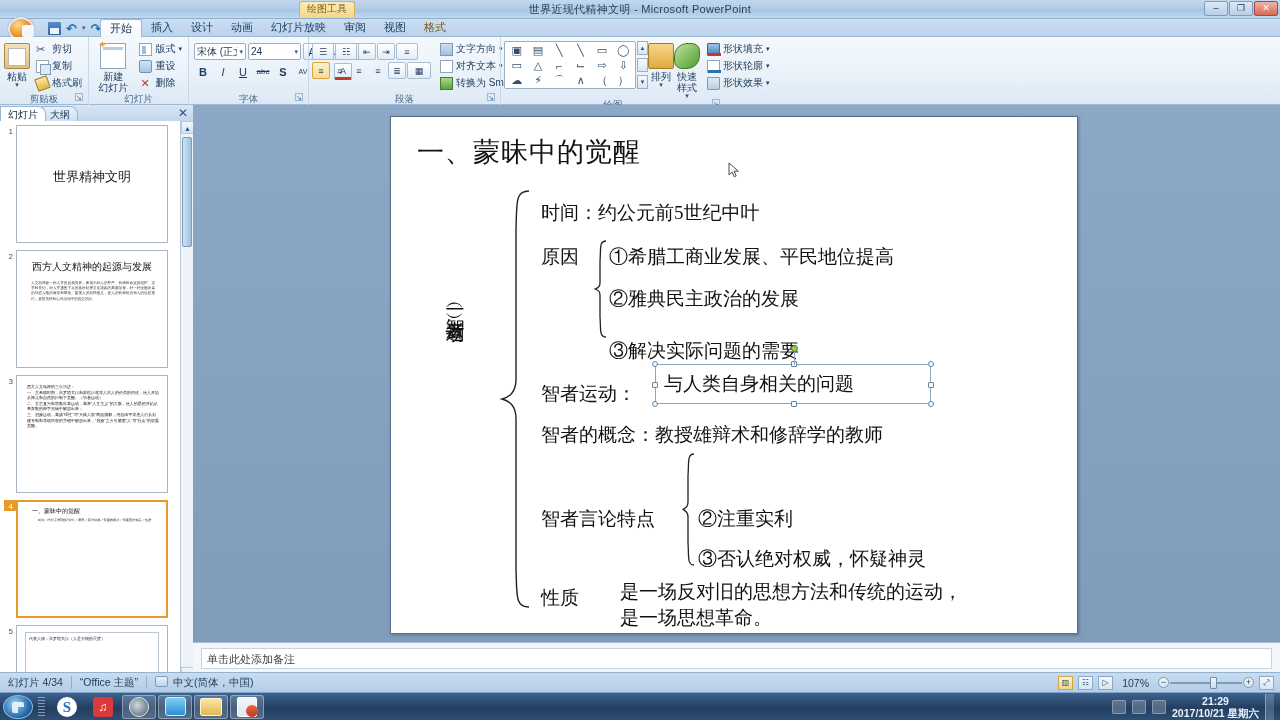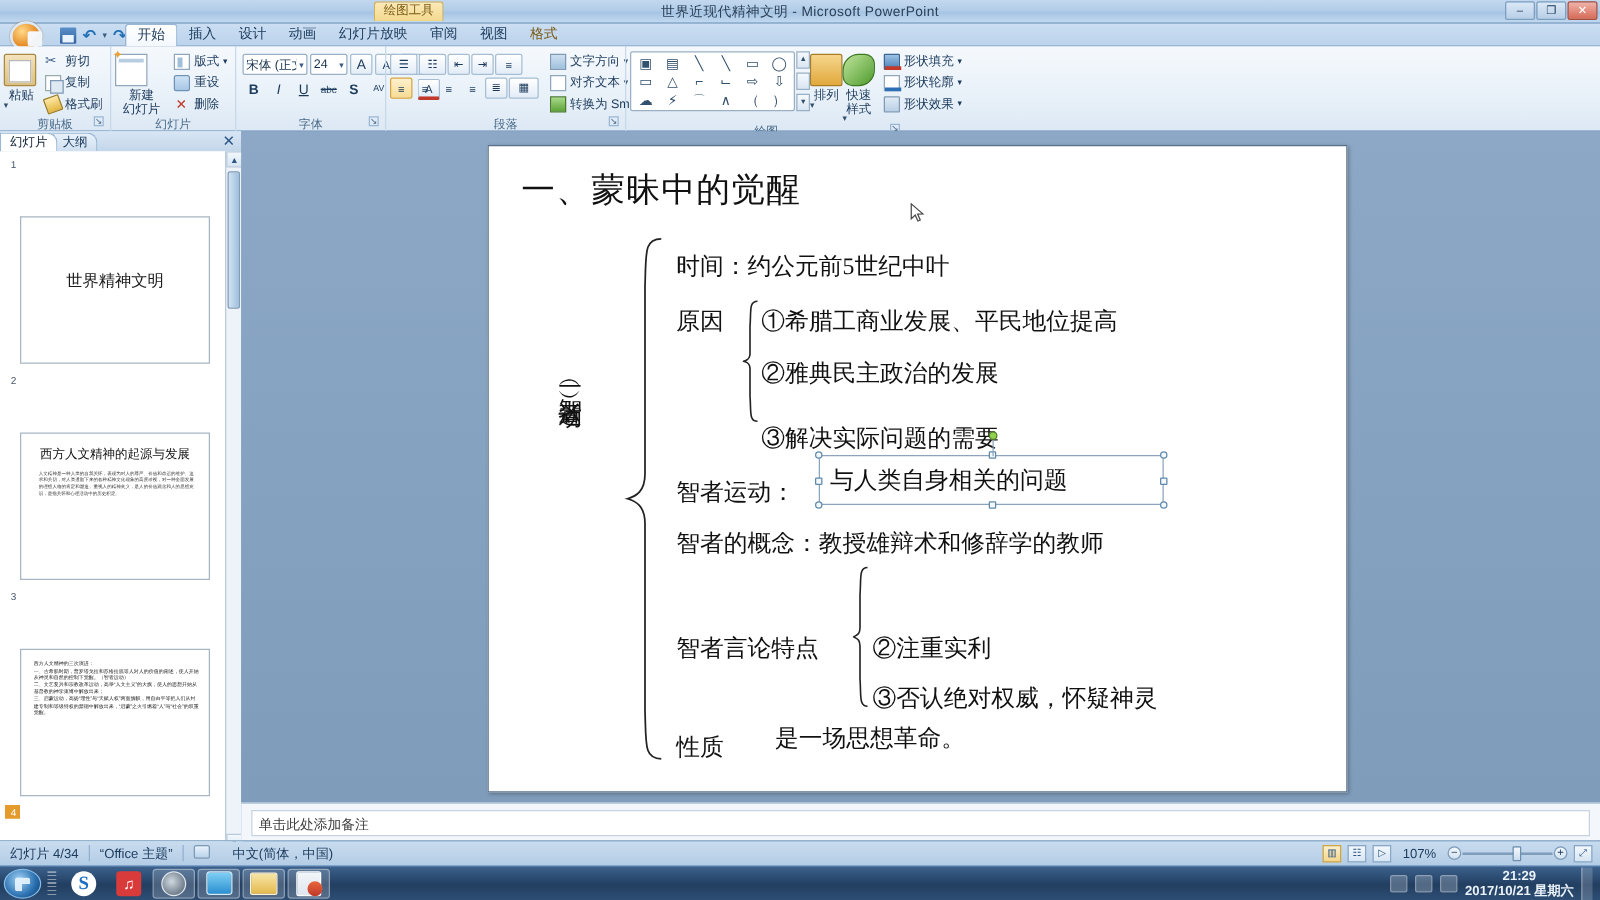--- a/index.html
+++ b/index.html
@@ -91,21 +91,21 @@
   .group-body { flex: 1; display: flex; align-items: flex-start; padding-top: 2px; }
   .group-label {
     height: 12px; text-align: center; font-size: 9.5px; color: #4a6party; color:#4a6b8a;
     position: relative;
   }
   .group-label .dlg {
     position:absolute; right: 2px; top: 0px; width: 8px; height: 8px;
     border: 1px solid #9ab8d6; color:#4a6b8a; font-size:7px; line-height:7px; text-align:center;
   }
 
-  .bigbtn { width: 40px; display:flex; flex-direction:column; font-size:10px; color:#1b3a5c; padding-top:2px; }
+  .bigbtn { width: 40px; display:flex; flex-direction:column; align-items:center; font-size:10px; color:#1b3a5c; padding-top:2px; }
   .bigbtn .glyph { width: 26px; height: 26px; margin-bottom: 2px; position: relative; }
   .bigbtn .lbl { text-align:center; line-height:11px; }
   .bigbtn .caret { font-size: 7px; line-height: 6px; color:#33506e; }
 
   .smallcol { display:flex; flex-direction:column; gap:1px; padding-left:2px; }
   .smallbtn { display:flex; align-items:center; gap:3px; font-size:10px; color:#1b3a5c; height:16px; padding: 0 3px; border-radius:2px; white-space:nowrap; }
   .smallbtn .g { width:13px; height:13px; flex:none; position:relative; }
 
   
   .ico-paste { background: linear-gradient(to bottom,#f3e2bb,#dcc083); border:1px solid #a98a45; border-radius:2px; }
@@ -178,21 +178,21 @@
   }
   .pane-tab.active { background:#ffffff; color:#123; position:relative; z-index:2; }
   .pane-close { position:absolute; right:5px; top:1px; font-size:12px; color:#2b5582; font-weight:bold; }
   .thumblist {
     position:absolute; left:0; top:16px; width:186px; height:559px; background:#ffffff;
     overflow:hidden; padding: 4px 4px 0 4px;
   }
   .thumb-wrap { display:flex; align-items:flex-start; margin-bottom:7px; }
   .thumb-num { width:12px; font-size:8px; color:#44566b; text-align:right; padding-right:3px; padding-top:2px; }
   .thumb {
-    width: 152px; height: 118px; background:#fff; border:1px solid #a8b6c4; position:relative; overflow:hidden;margin-top:48px;
+    width: 152px; height: 118px; background:#fff; border:1px solid #a8b6c4; position:relative; overflow:hidden;
   }
   .thumb.selected { border: 2px solid #e59b2c; }
   .thumb-num.selected { background:#e59b2c; color:#fff; width:12px; }
   .pane-scroll {
     position:absolute; right:0; top:16px; width:13px; height:559px;
     background:#eef3f9; border-left:1px solid #b9cadb;
   }
   .pane-scroll .thumbbar { position:absolute; left:1px; top:16px; width:10px; height:110px;
     background: linear-gradient(to right,#d2e2f2,#9fc0dd); border:1px solid #7e9ab5; border-radius:2px; }
   .pane-scroll .arr { position:absolute; left:0; width:13px; height:13px; font-size:7px; text-align:center; line-height:13px; color:#2b5582; background:linear-gradient(to bottom,#f2f7fc,#d6e4f2); border:1px solid #b9cadb;}
@@ -403,21 +403,21 @@
     </div>
 
     <div class="group" style="width:120px">
       <div class="group-body">
         <div class="fontbox">
           <div class="fontrow">
             <div class="combo" style="width:52px">
               <span class="cv">宋体 (正文)</span>
               <span class="cd">▾</span>
             </div>
-            <div class="combo" style="width:30px">
+            <div class="combo" style="width:53px">
               <span class="cv">24</span>
               <span class="cd">▾</span>
             </div>
             <div class="tbtn boxed">
                 <span>A</span>
               </div>
             <div class="tbtn boxed">
                 <span style="font-size:9px">A</span>
               </div>
             <div class="tbtn boxed">
@@ -703,35 +703,36 @@
       <svg style="position:absolute;left:291px;top:335px;width:14px;height:115px" viewBox="0 0 14 115" preserveAspectRatio="none">
         <path d="M12 2 C5 2 7 11 6 24 L6 50 C6 56 3 56 1 57.5 C3 59 6 59 6 65 L6 91 C7 104 5 113 12 113" fill="none" stroke="#222" stroke-width="1.3"></path>
       </svg>
       <div class="row" style="left:307px; top:389px;"><span>②注重实利</span></div>
       <div class="row" style="left:307px; top:429px;"><span>③否认绝对权威，怀疑神灵</span></div>
 
       <div class="row" style="left:150px; top:468px;">
         <span>性质</span>
       </div>
       <div class="row" style="left:229px; top:462px; line-height:26px;">
+        <div>是一场反对旧的思想方法和传统的运动，</div>
         <div>是一场思想革命。</div>
       </div>
     </div>
   </div>
 
   <div class="notes">
     <div class="notes-inner">单击此处添加备注</div>
   </div>
 
   <div class="statusbar">
     <div class="sb-item">幻灯片 4/34</div>
     <div class="sb-sep"></div>
     <div class="sb-item">“Office 主题”</div>
     <div class="sb-sep"></div>
-    <div class="sb-item" style="display:flex;align-items:flex-start;gap:18px">
+    <div class="sb-item" style="display:flex;align-items:flex-start;gap:5px">
       <span style="width:13px;height:11px;background:linear-gradient(to bottom,#e8f2fb,#b9d3ea);border:1px solid #7e9ab5;border-radius:2px"></span>
       <span>中文(简体，中国)</span>
     </div>
     <div class="sb-right">
       <div class="viewbtn on">▥</div>
       <div class="viewbtn">☷</div>
       <div class="viewbtn">▷</div>
       <div class="sb-item" style="padding:0 4px">107%</div>
       <div class="zoomslider">
         <span class="zmark">−</span>

